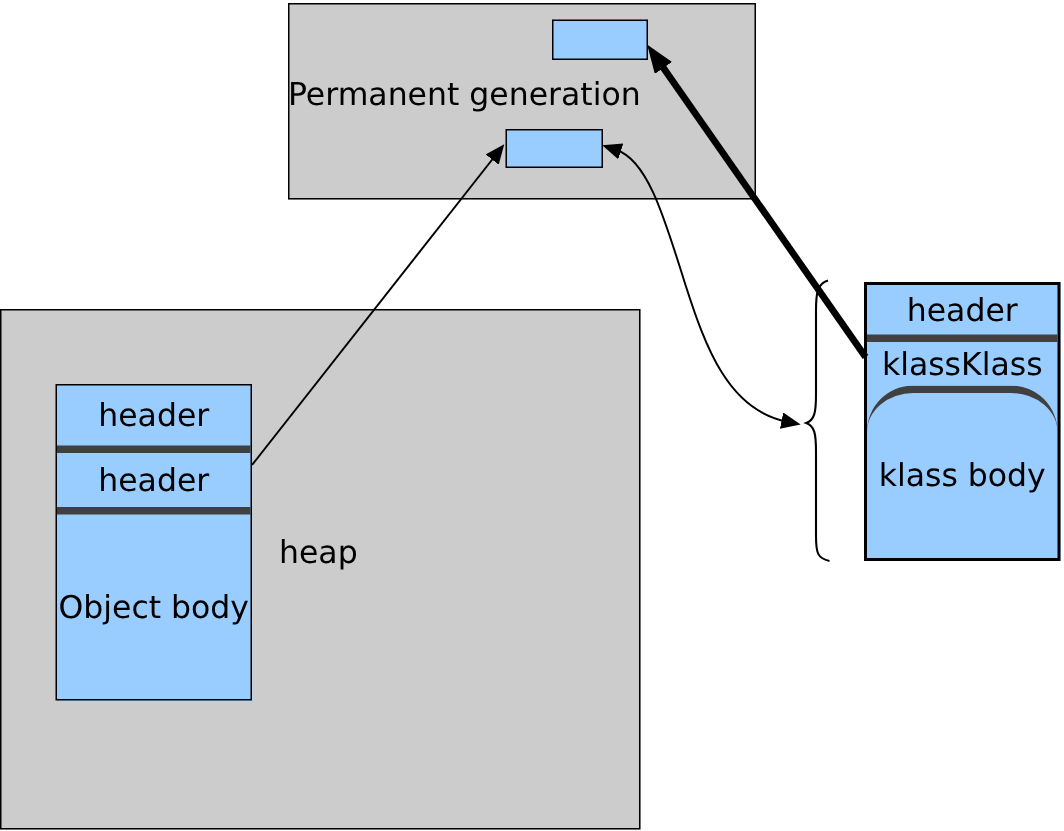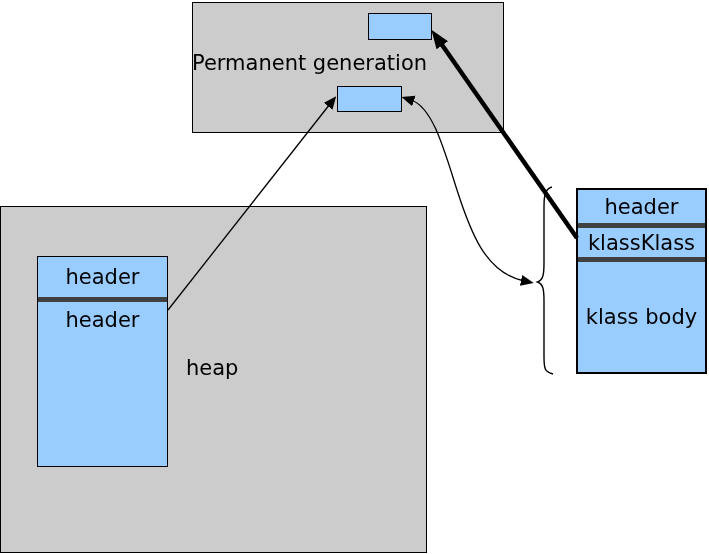--- a/index.html
+++ b/index.html
@@ -48,21 +48,21 @@
   
   #object-box { left:37px; top:256px; width:131px; height:211px; }
   #object-box .c0 { flex:0 0 40px; }
   #object-box .c1 { flex:0 0 41px; }
   #object-box .c2 { flex:1 1 auto; }
 
   
   #klass-box { left:576px; top:188px; width:131px; height:186px; }
   #klass-box .c0 { flex:0 0 33px; }
   #klass-box .c1 { flex:0 0 34px; }
-  #klass-box .c2 { flex:1 1 auto; }
+  #klass-box .c2 { flex:1 1 auto;border-radius:31px; }
 
   #perm-box { left:192px; top:2px; width:312px; height:131px; }
   #heap-box { left:0px; top:206px; width:427px; height:347px; }
 
   #perm-label { left:192px; top:51px; width:364px; }
   #heap-label { left:186px; top:356px; }
 
   #box1 { left:368px; top:13px; width:64px; height:27px; }
   #box2 { left:337px; top:86px; width:65px; height:26px; }
 
@@ -81,20 +81,21 @@
 
 <div class="ptr-box" id="box1"></div>
 <div class="ptr-box" id="box2"></div>
 
 <div class="region" id="heap-box"></div>
 <div class="region-label" id="heap-label">heap</div>
 
 <div class="struct" id="object-box">
   <div class="cell c0">header</div>
   <div class="cell c1">header</div>
+  <div class="cell c2">Object body</div>
 </div>
 
 <div class="struct thick" id="klass-box">
   <div class="cell c0">header</div>
   <div class="cell c1">klassKlass</div>
   <div class="cell c2">klass body</div>
 </div>
 
 <svg id="arrow-layer" viewBox="0 0 709 554" xmlns="http://www.w3.org/2000/svg">
   <defs>

